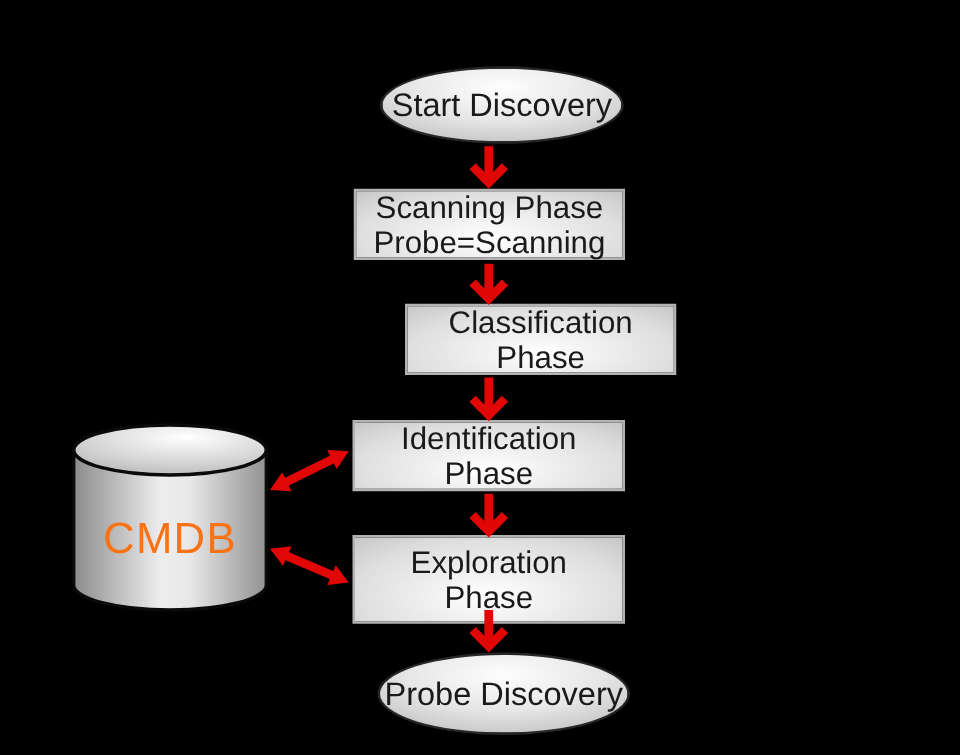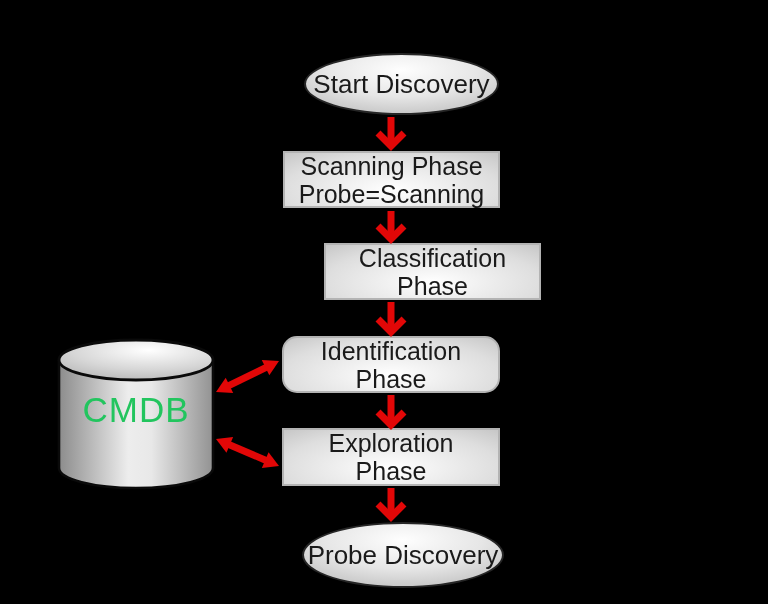--- a/index.html
+++ b/index.html
@@ -35,28 +35,28 @@
   }
   .box {
     background: radial-gradient(ellipse 120% 160% at 50% 70%, #ffffff 0%, #dedede 42%, #b4b4b4 75%, #999999 100%);
     border: 2px solid #b3b3b3;
     font-size: 25px;
     line-height: 28px;
   }
   #start-node        { left: 292px; top: 53px;  width: 195px; height: 62px; }
   #scanning-node     { left: 283px; top: 151px; width: 217px; height: 57px; }
   #classification-node { left: 283px; top: 243px; width: 217px; height: 57px; margin-left: 41px; }
-  #identification-node { left: 282px; top: 336px; width: 218px; height: 57px; border-radius: 15px; }
-  #exploration-node  { left: 282px; top: 428px; width: 218px; height: 58px; }
+  #identification-node { left: 282px; top: 336px; width: 218px; height: 57px; }
+  #exploration-node  { left: 282px; top: 428px; width: 218px; height: 71px; }
   #finish-node       { left: 290px; top: 522px; width: 202px; height: 66px; }
   #cmdb-shape        { position: absolute; left: 56px; top: 337px; width: 160px; height: 154px; }
   #cmdb-label {
-    position: absolute; left: 56px; top: 388px; width: 160px; height: 44px;
+    position: absolute; left: 56px; top: 409px; width: 160px; height: 44px;
     display: flex; align-items: center; justify-content: center;
-    font-size: 35px; letter-spacing: 1px; color: #22c55e;
+    font-size: 35px; letter-spacing: 1px; color: #f97316;
   }
   #arrow-layer {
     position: absolute; left: 0; top: 0; width: 768px; height: 604px;
     pointer-events: none;
   }
 </style>
 </head>
 <body>
 
 <div class="stage">

